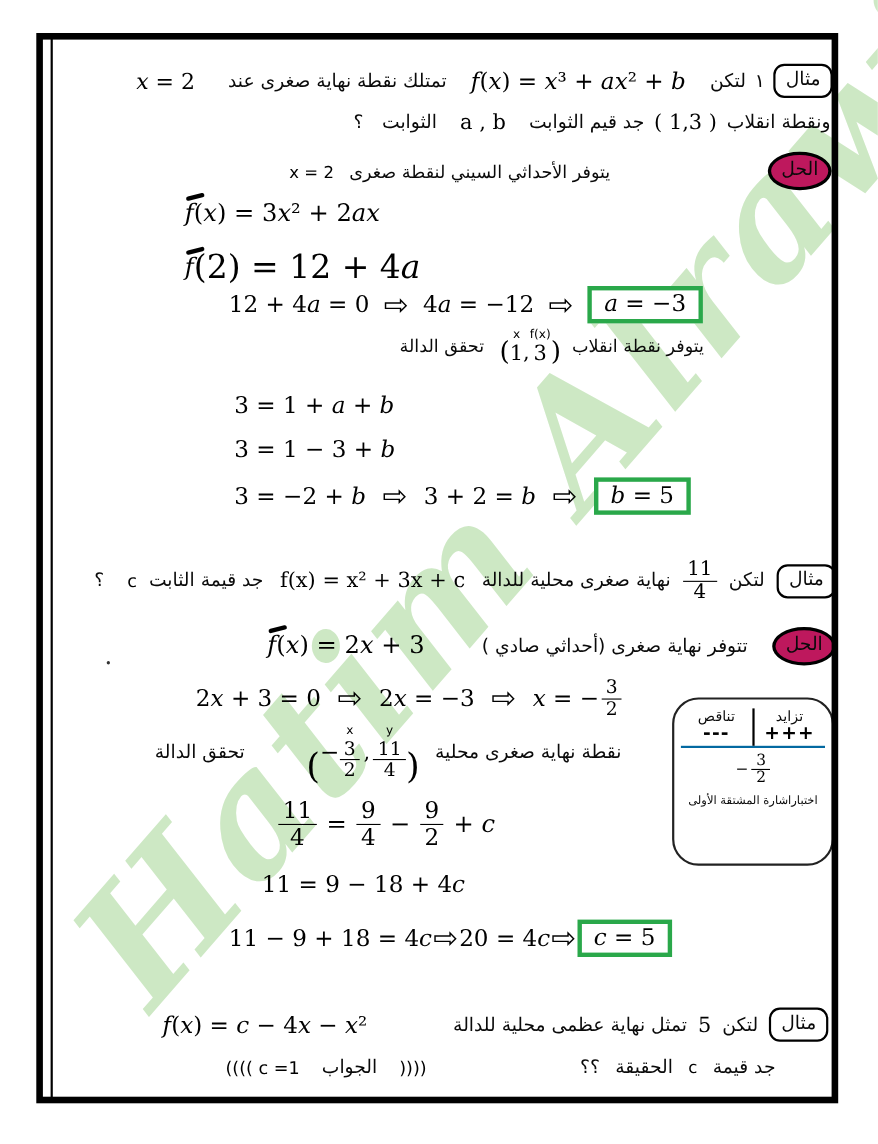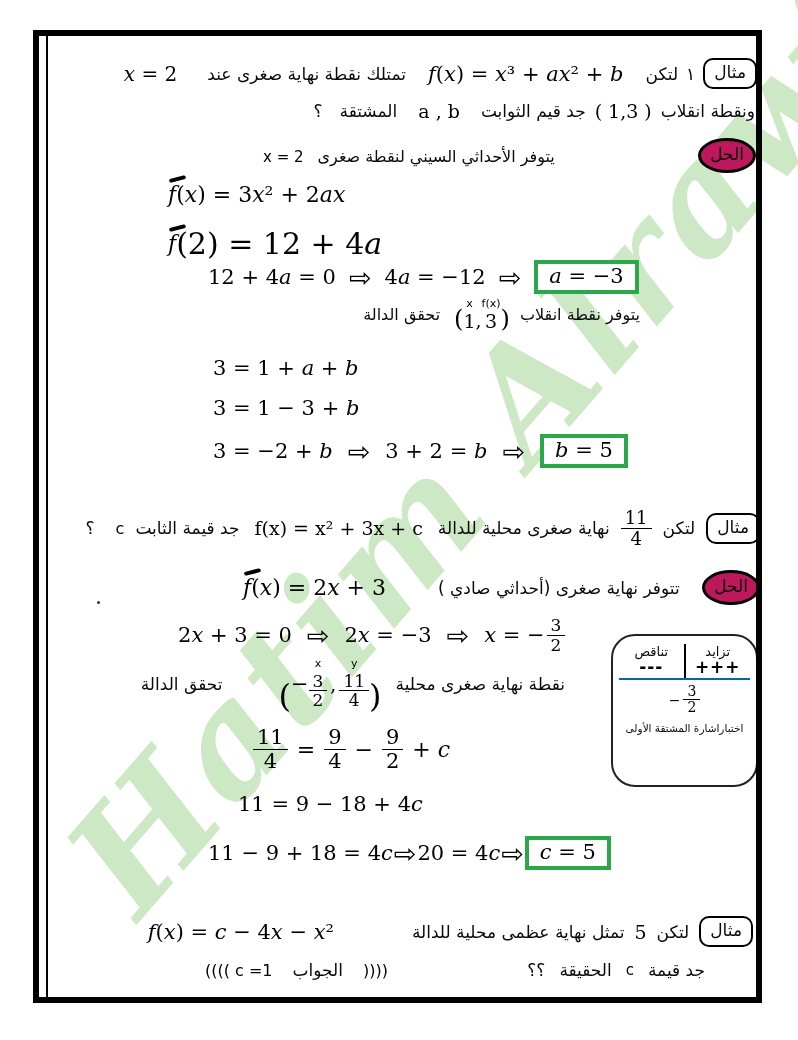--- a/index.html
+++ b/index.html
@@ -72,21 +72,21 @@
     <span class="math" dir="ltr" style="margin:0 14px;"><i>f</i>(<i>x</i>) = <i>x</i>³ + <i>ax</i>² + <i>b</i></span>
     <span class="ar">تمتلك نقطة نهاية صغرى عند</span>
     <span class="math" dir="ltr" style="margin-right:22px;font-size:20px;"><i>x</i> = 2</span>
   </div>
 
   <div class="row rtl" style="top:100px;right:43px;gap:9px;">
     <span class="ar">ونقطة انقلاب</span>
     <span class="mathup" dir="ltr">( 1,3 )</span>
     <span class="ar">جد قيم الثوابت</span>
     <span class="mathup" dir="ltr" style="margin:0 12px;">a , b</span>
-    <span class="ar">المشتقة</span>
+    <span class="ar">الثوابت</span>
     <span class="ar" style="margin-right:8px;">؟</span>
   </div>
 
   <div class="row" style="top:138px;right:42px;">
     <span class="sol ar">الحل</span>
   </div>
   <div class="row" style="top:147px;left:263px;gap:14px;">
     <span class="smath">x = 2</span>
     <span class="ar ar-s">يتوفر الأحداثي السيني لنقطة صغرى</span>
   </div>

